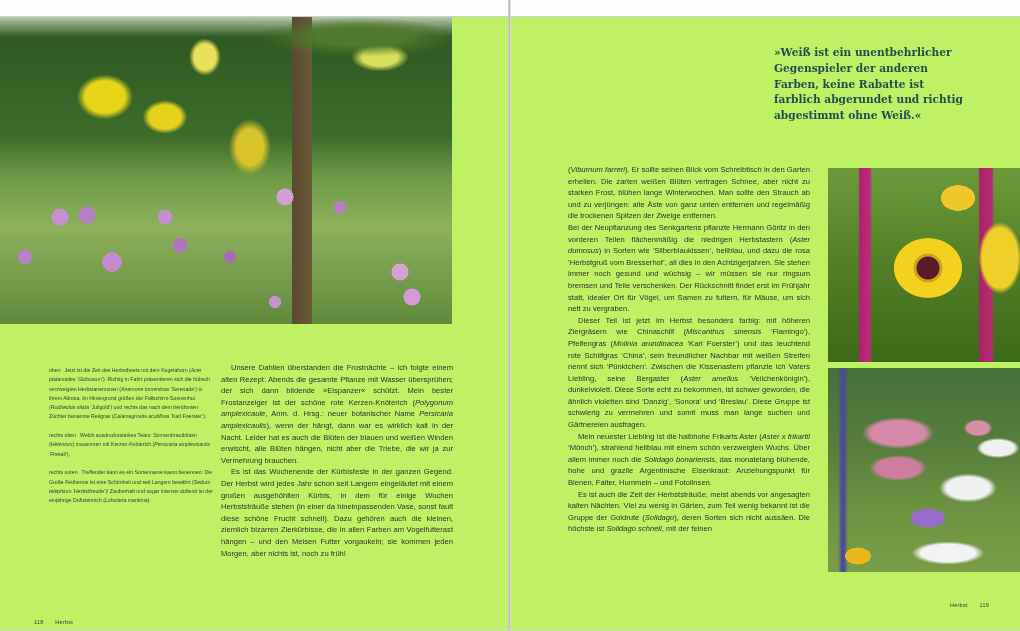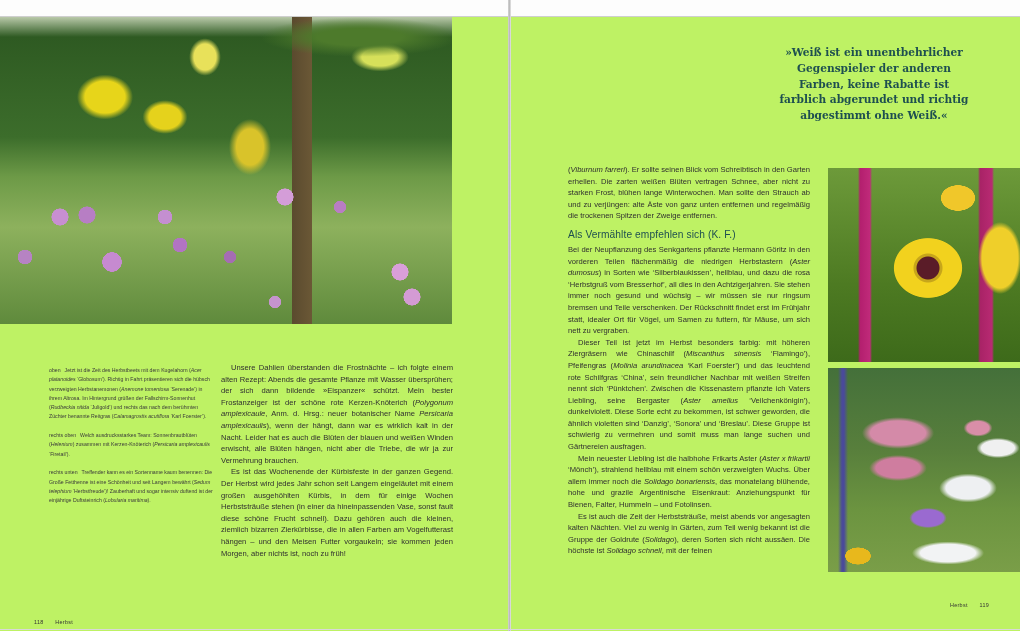--- a/index.html
+++ b/index.html
@@ -68,21 +68,21 @@
   
   .body-col{position:absolute;font-size:7.6px;line-height:11.6px;color:#2f2f2f;text-align:justify;}
   .col-left{left:221px;top:345px;width:232px;}
   .col-right{left:568px;top:164px;width:242px;}
   .body-col p{margin:0;text-indent:10px;}
   .body-col p.noindent{text-indent:0;}
   .body-col i{font-style:italic;margin-top:32px;}
   .section-heading{font-size:10.2px;line-height:14px;color:#1e4f50;font-weight:normal;margin:6px 0 2px 0;letter-spacing:0.1px;}
 
   
-  .pullquote{position:absolute;left:774px;top:45px;width:200px;text-align:center;font-family:"DejaVu Serif",serif;font-weight:bold;font-size:10.6px;line-height:15.8px;color:#1e4f50;}
+  .pullquote{position:absolute;left:774px;top:45px;width:200px;text-align:left;font-family:"DejaVu Serif",serif;font-weight:bold;font-size:10.6px;line-height:15.8px;color:#1e4f50;}
 
   
   .folio{position:absolute;top:602px;font-size:5.4px;color:#333;letter-spacing:0.3px;}
   .folio-left{left:34px;}
   .folio-right{left:950px;}
   .folio span{margin-right:10px;}
   .folio-right span{margin-right:0;margin-left:10px;}
   .folio-right span:first-child{margin-left:0;}
 </style>
 </head>
@@ -114,21 +114,20 @@
 
 <div class="page page-right">
 </div>
 
 <div class="pullquote">»Weiß ist ein unentbehrlicher Gegenspieler der anderen Farben, keine Rabatte ist farblich abgerundet und richtig abgestimmt ohne Weiß.«</div>
 
 <div class="body-col col-right" id="col-right">
   <div id="col-right-before">
       <p class="noindent">(<i>Viburnum farreri</i>). Er sollte seinen Blick vom Schreibtisch in den Garten erhellen. Die zarten weißen Blüten vertragen Schnee, aber nicht zu starken Frost, blühen lange Winterwochen. Man sollte den Strauch ab und zu verjüngen: alte Äste von ganz unten entfernen und regelmäßig die trockenen Spitzen der Zweige entfernen.</p>
     </div>
-  <h3 class="section-heading">Als Vermählte empfehlen sich (K. F.)</h3>
   <div id="col-right-after">
       <p class="noindent">Bei der Neupflanzung des Senkgartens pflanzte Hermann Göritz in den vorderen Teilen flächenmäßig die niedrigen Herbstastern (<i>Aster dumosus</i>) in Sorten wie ‘Silberblaukissen’, hellblau, und dazu die rosa ‘Herbstgruß vom Bresserhof’, all dies in den Achtzigerjahren. Sie stehen immer noch gesund und wüchsig – wir müssen sie nur ringsum bremsen und Teile verschenken. Der Rückschnitt findet erst im Frühjahr statt, idealer Ort für Vögel, um Samen zu futtern, für Mäuse, um sich nett zu vergraben.</p>
       <p>Dieser Teil ist jetzt im Herbst besonders farbig: mit höheren Ziergräsern wie Chinaschilf (<i>Miscanthus sinensis</i> ‘Flamingo’), Pfeifengras (<i>Molinia arundinacea</i> ‘Karl Foerster’) und das leuchtend rote Schilfgras ‘China’, sein freundlicher Nachbar mit weißen Streifen nennt sich ‘Pünktchen’. Zwischen die Kissenastern pflanzte ich Vaters Liebling, seine Bergaster (<i>Aster amellus</i> ‘Veilchenkönigin’), dunkelviolett. Diese Sorte echt zu bekommen, ist schwer geworden, die ähnlich violetten sind ‘Danzig’, ‘Sonora’ und ‘Breslau’. Diese Gruppe ist schwierig zu vermehren und somit muss man lange suchen und Gärtnereien ausfragen.</p>
       <p>Mein neuester Liebling ist die halbhohe Frikarts Aster (<i>Aster x frikartii</i> ‘Mönch’), strahlend hellblau mit einem schön verzweigten Wuchs. Über allem immer noch die <i>Solidago bonariensis</i>, das monatelang blühende, hohe und grazile Argentinische Eisenkraut: Anziehungspunkt für Bienen, Falter, Hummeln – und Fotolinsen.</p>
       <p>Es ist auch die Zeit der Herbststräuße, meist abends vor angesagten kalten Nächten. Viel zu wenig in Gärten, zum Teil wenig bekannt ist die Gruppe der Goldrute (<i>Solidago</i>), deren Sorten sich nicht aussäen. Die höchste ist <i>Solidago schnell</i>, mit der feinen</p>
     </div>
 </div>
 
 <div class="photo photo-helenium"></div>
 <div class="photo photo-sedum"></div>

